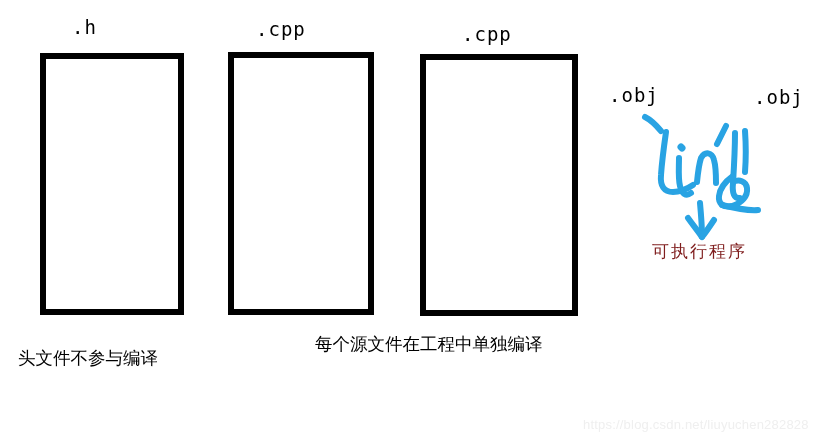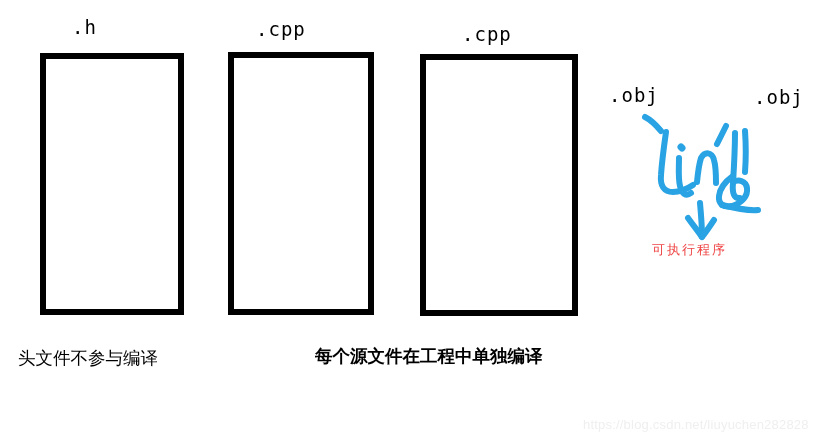--- a/index.html
+++ b/index.html
@@ -51,22 +51,22 @@
     position: absolute;
     left: 0;
     top: 0;
     width: 835px;
     height: 445px;
     pointer-events: none;
   }
   .ink-label {
     position: absolute;
     font-family: "DejaVu Serif", "Liberation Serif", serif;
-    font-size: 13px;
-    color: #ef4444;
+    font-size: 17px;
+    color: #7f1d1d;
     letter-spacing: 2px;
     white-space: nowrap;
     line-height: 1;
     text-align: right;
   }
 
   
   .watermark {
     position: absolute;
     font-family: "Liberation Sans", sans-serif;
@@ -123,19 +123,19 @@
       <path d="M714,220 C710,226 706,232 702,237"></path>
     </g>
   </svg>
 
   <div class="ink-label" style="left:652px; top:243px;">可执行程序</div>
 
   <div class="note" style="left:18px; top:345px;">
     <div>头文件不参与编译</div>
   </div>
 
-  <div class="note" style="left:315px; top:343px;font-weight:bold;">
+  <div class="note" style="left:315px; top:331px;">
     <div>每个源文件在工程中单独编译</div>
   </div>
 
   <div class="watermark" style="left:583px; top:417px;">https://blog.csdn.net/liuyuchen282828</div>
 
 </div>
 
 </body></html>

